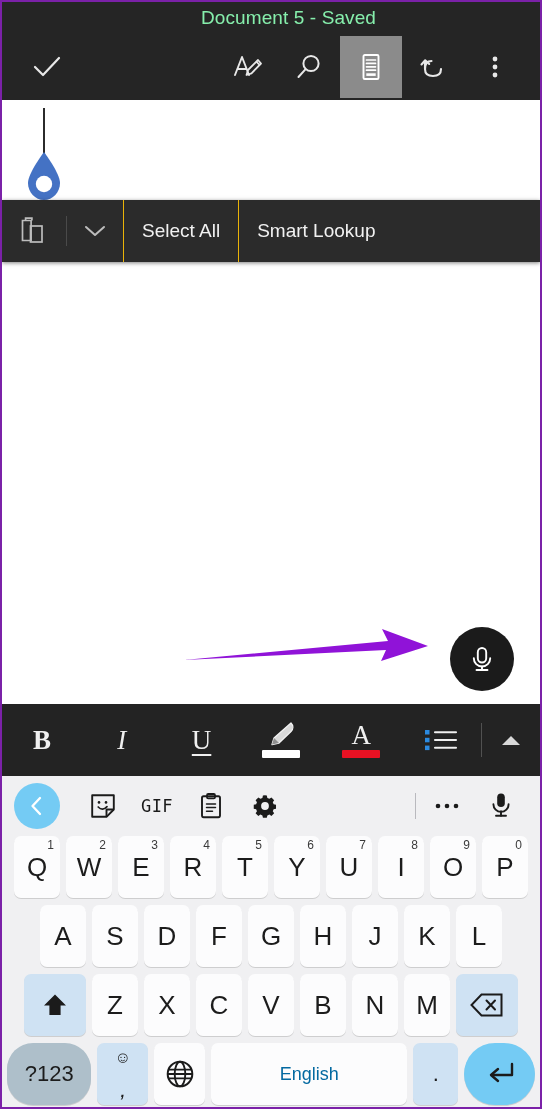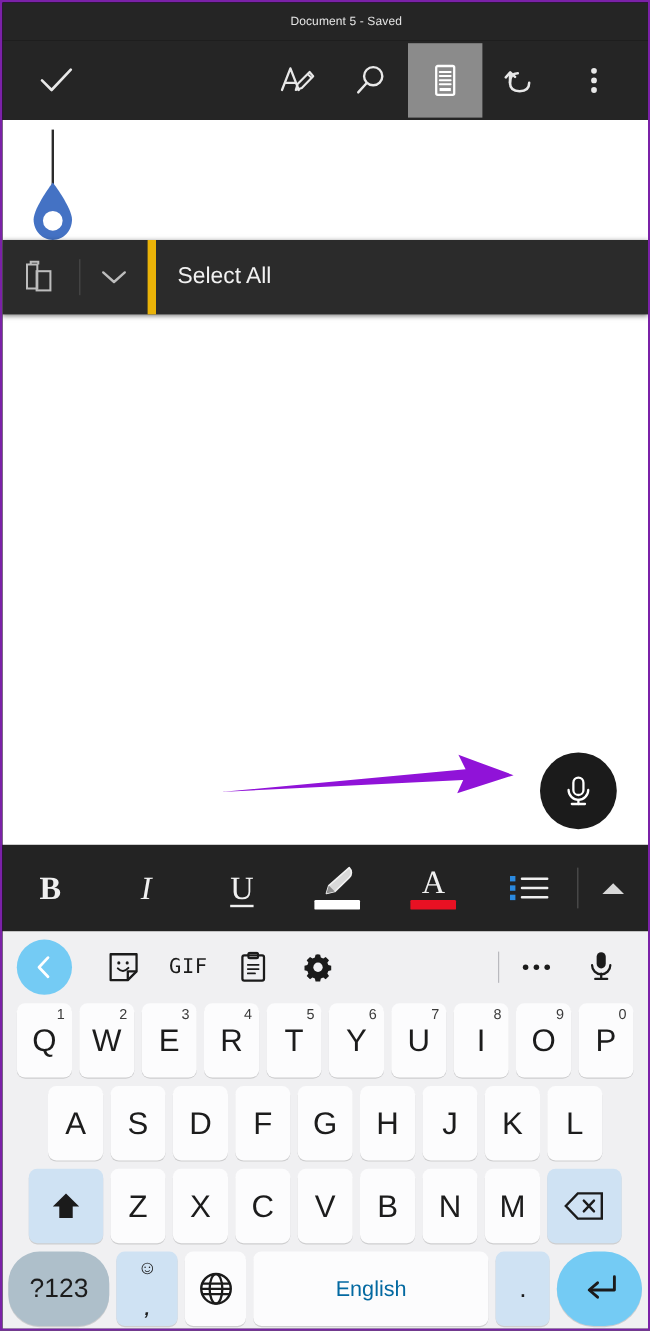--- a/index.html
+++ b/index.html
@@ -17,22 +17,22 @@
     overflow: hidden;
   }
 
   
   .titlebar {
     height: 32px;
     background: #252525;
     display: flex; align-items: center; justify-content: center;
   }
   .doc-title {
-    color: #e5e5e5;
-    font-size: 10px;
+    color: #86efac;
+    font-size: 19px;
     letter-spacing: .1px;
     margin-left: 35px;
   }
 
   
   .toolbar {
     height: 66px;
     background: #252525;
     display: flex; align-items: center;
     padding: 0 14px;
@@ -90,21 +90,21 @@
     width: 56px;
     display: flex; align-items: center; justify-content: center;
     cursor: pointer;
   }
   .ctx-item {
     display: flex; align-items: center; justify-content: center;
     padding: 0 18px;
     color: #f1f1f1;
     font-size: 19px;
     white-space: nowrap;
-    border-left: 7px solid #eab308;
+    border-left: 1px solid #eab308;
     cursor: pointer;
   }
 
   
   .annot-arrow {
     position: absolute;
     left: 180px; top: 527px;
     width: 250px; height: 50px;
     pointer-events: none;
   }
@@ -318,20 +318,21 @@
           <rect x="11.5" y="11" width="11.5" height="16" fill="none" stroke="#bdbdbd" stroke-width="1.7"></rect>
         </svg>
       </div>
       <div class="ctx-div"></div>
       <div class="ctx-chev">
         <svg width="24" height="16" viewBox="0 0 24 16">
           <path d="M3 4 L12 12 L21 4" fill="none" stroke="#bdbdbd" stroke-width="2" stroke-linecap="round" stroke-linejoin="round"></path>
         </svg>
       </div>
       <div class="ctx-item">Select All</div>
+      <div class="ctx-item">Smart Lookup</div>
     </div>
 
     <svg class="annot-arrow" viewBox="0 0 250 50">
       <path d="M2 33 L206 14 L200 2 L246 19 L199 34 L204 23 Z" fill="#9013d8"></path>
     </svg>
 
     <div class="mic-fab">
       <svg width="32" height="32" viewBox="0 0 32 32">
         <rect x="11.8" y="5" width="8.4" height="14.5" rx="4.2" fill="none" stroke="#ffffff" stroke-width="1.9"></rect>
         <path d="M7.8 15.3 a8.2 8.2 0 0 0 16.4 0" fill="none" stroke="#ffffff" stroke-width="1.9" stroke-linecap="round"></path>

